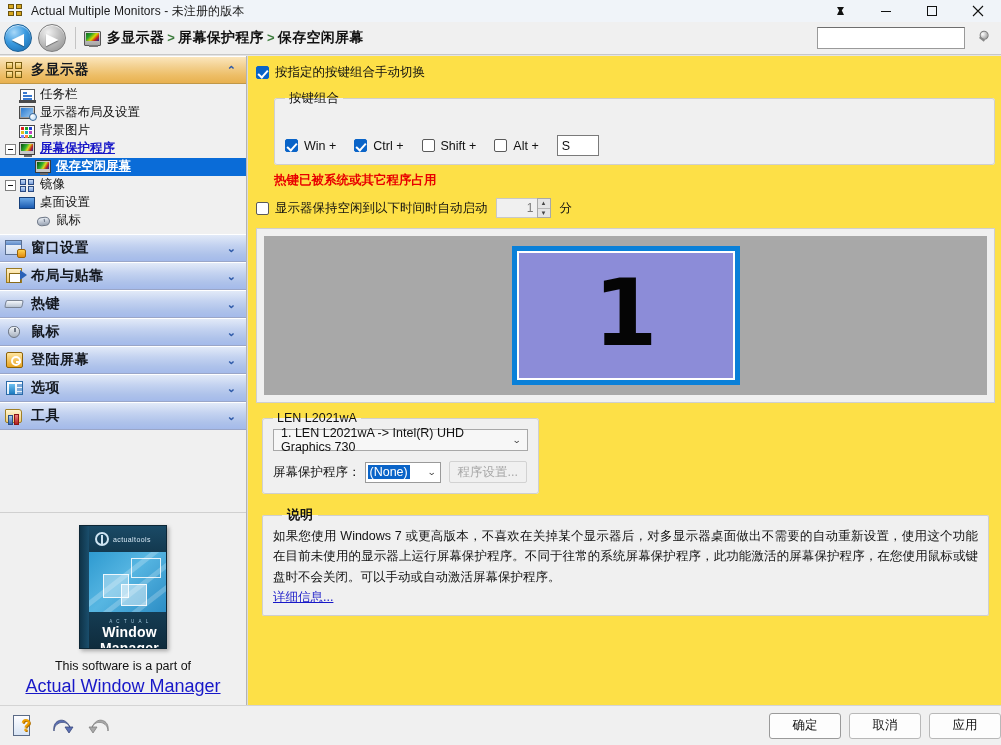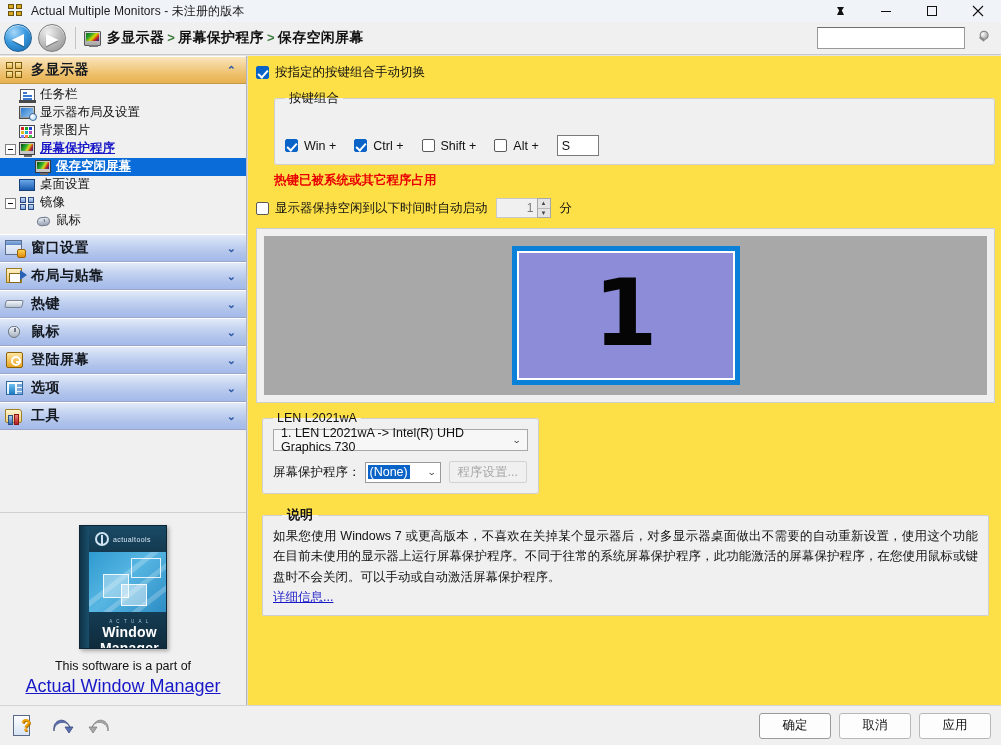--- a/index.html
+++ b/index.html
@@ -441,21 +441,21 @@
   .help-ic::before {
     content:""; position:absolute; left:3px; top:-3px; width:17px; height:21px;
     background: linear-gradient(#fdfdff,#cfe0f2); border:1px solid #5a6a86; z-index:-1;
   }
   .help-q { position:absolute; left:11px; top:4px; font-size:16px; font-weight:bold; color:#f0a000;
     text-shadow: 1px 1px 0 #b07000; }
   .undo, .redo {
     margin-left: 14px; width: 24px; height: 22px; position: relative;
   }
   .undo svg, .redo svg { display:block; }
-  .actions { position:absolute; right: 10px; display:flex; gap:8px; }
+  .actions { position:absolute; right: 0; display:flex; gap:8px; }
   .abtn {
     width: 72px; height: 26px; border:1px solid #b8b8b8; border-radius:3px;
     background: #fdfdfd; font-size:12.5px; color:#111;
     display:flex; align-items:center; justify-content:center;
   }
   .abtn.primary { border-color:#9a9a9a; }
 </style>
 </head>
 <body>
 
@@ -580,36 +580,36 @@
 
         <div class="tnode selected">
           <span class="spacer2"></span>
           <span class="ticon">
               <span class="ti-ss"></span>
             </span>
           <span class="tlabel">保存空闲屏幕</span>
         </div>
 
         <div class="tnode">
-          <span class="spacer"></span>
-          <span class="ticon">
-              <span class="ti-desk"></span>
-            </span>
-          <span class="tlabel">桌面设置</span>
-        </div>
-
-        <div class="tnode">
           <span class="expander"></span>
           <span class="ticon ti-mirror">
               <i></i>
               <i></i>
               <i></i>
               <i></i>
             </span>
           <span class="tlabel">镜像</span>
+        </div>
+
+        <div class="tnode">
+          <span class="spacer"></span>
+          <span class="ticon">
+              <span class="ti-desk"></span>
+            </span>
+          <span class="tlabel">桌面设置</span>
         </div>
 
         <div class="tnode">
           <span class="spacer2"></span>
           <span class="ticon">
               <span class="ti-mouse"></span>
             </span>
           <span class="tlabel">鼠标</span>
         </div>
 

